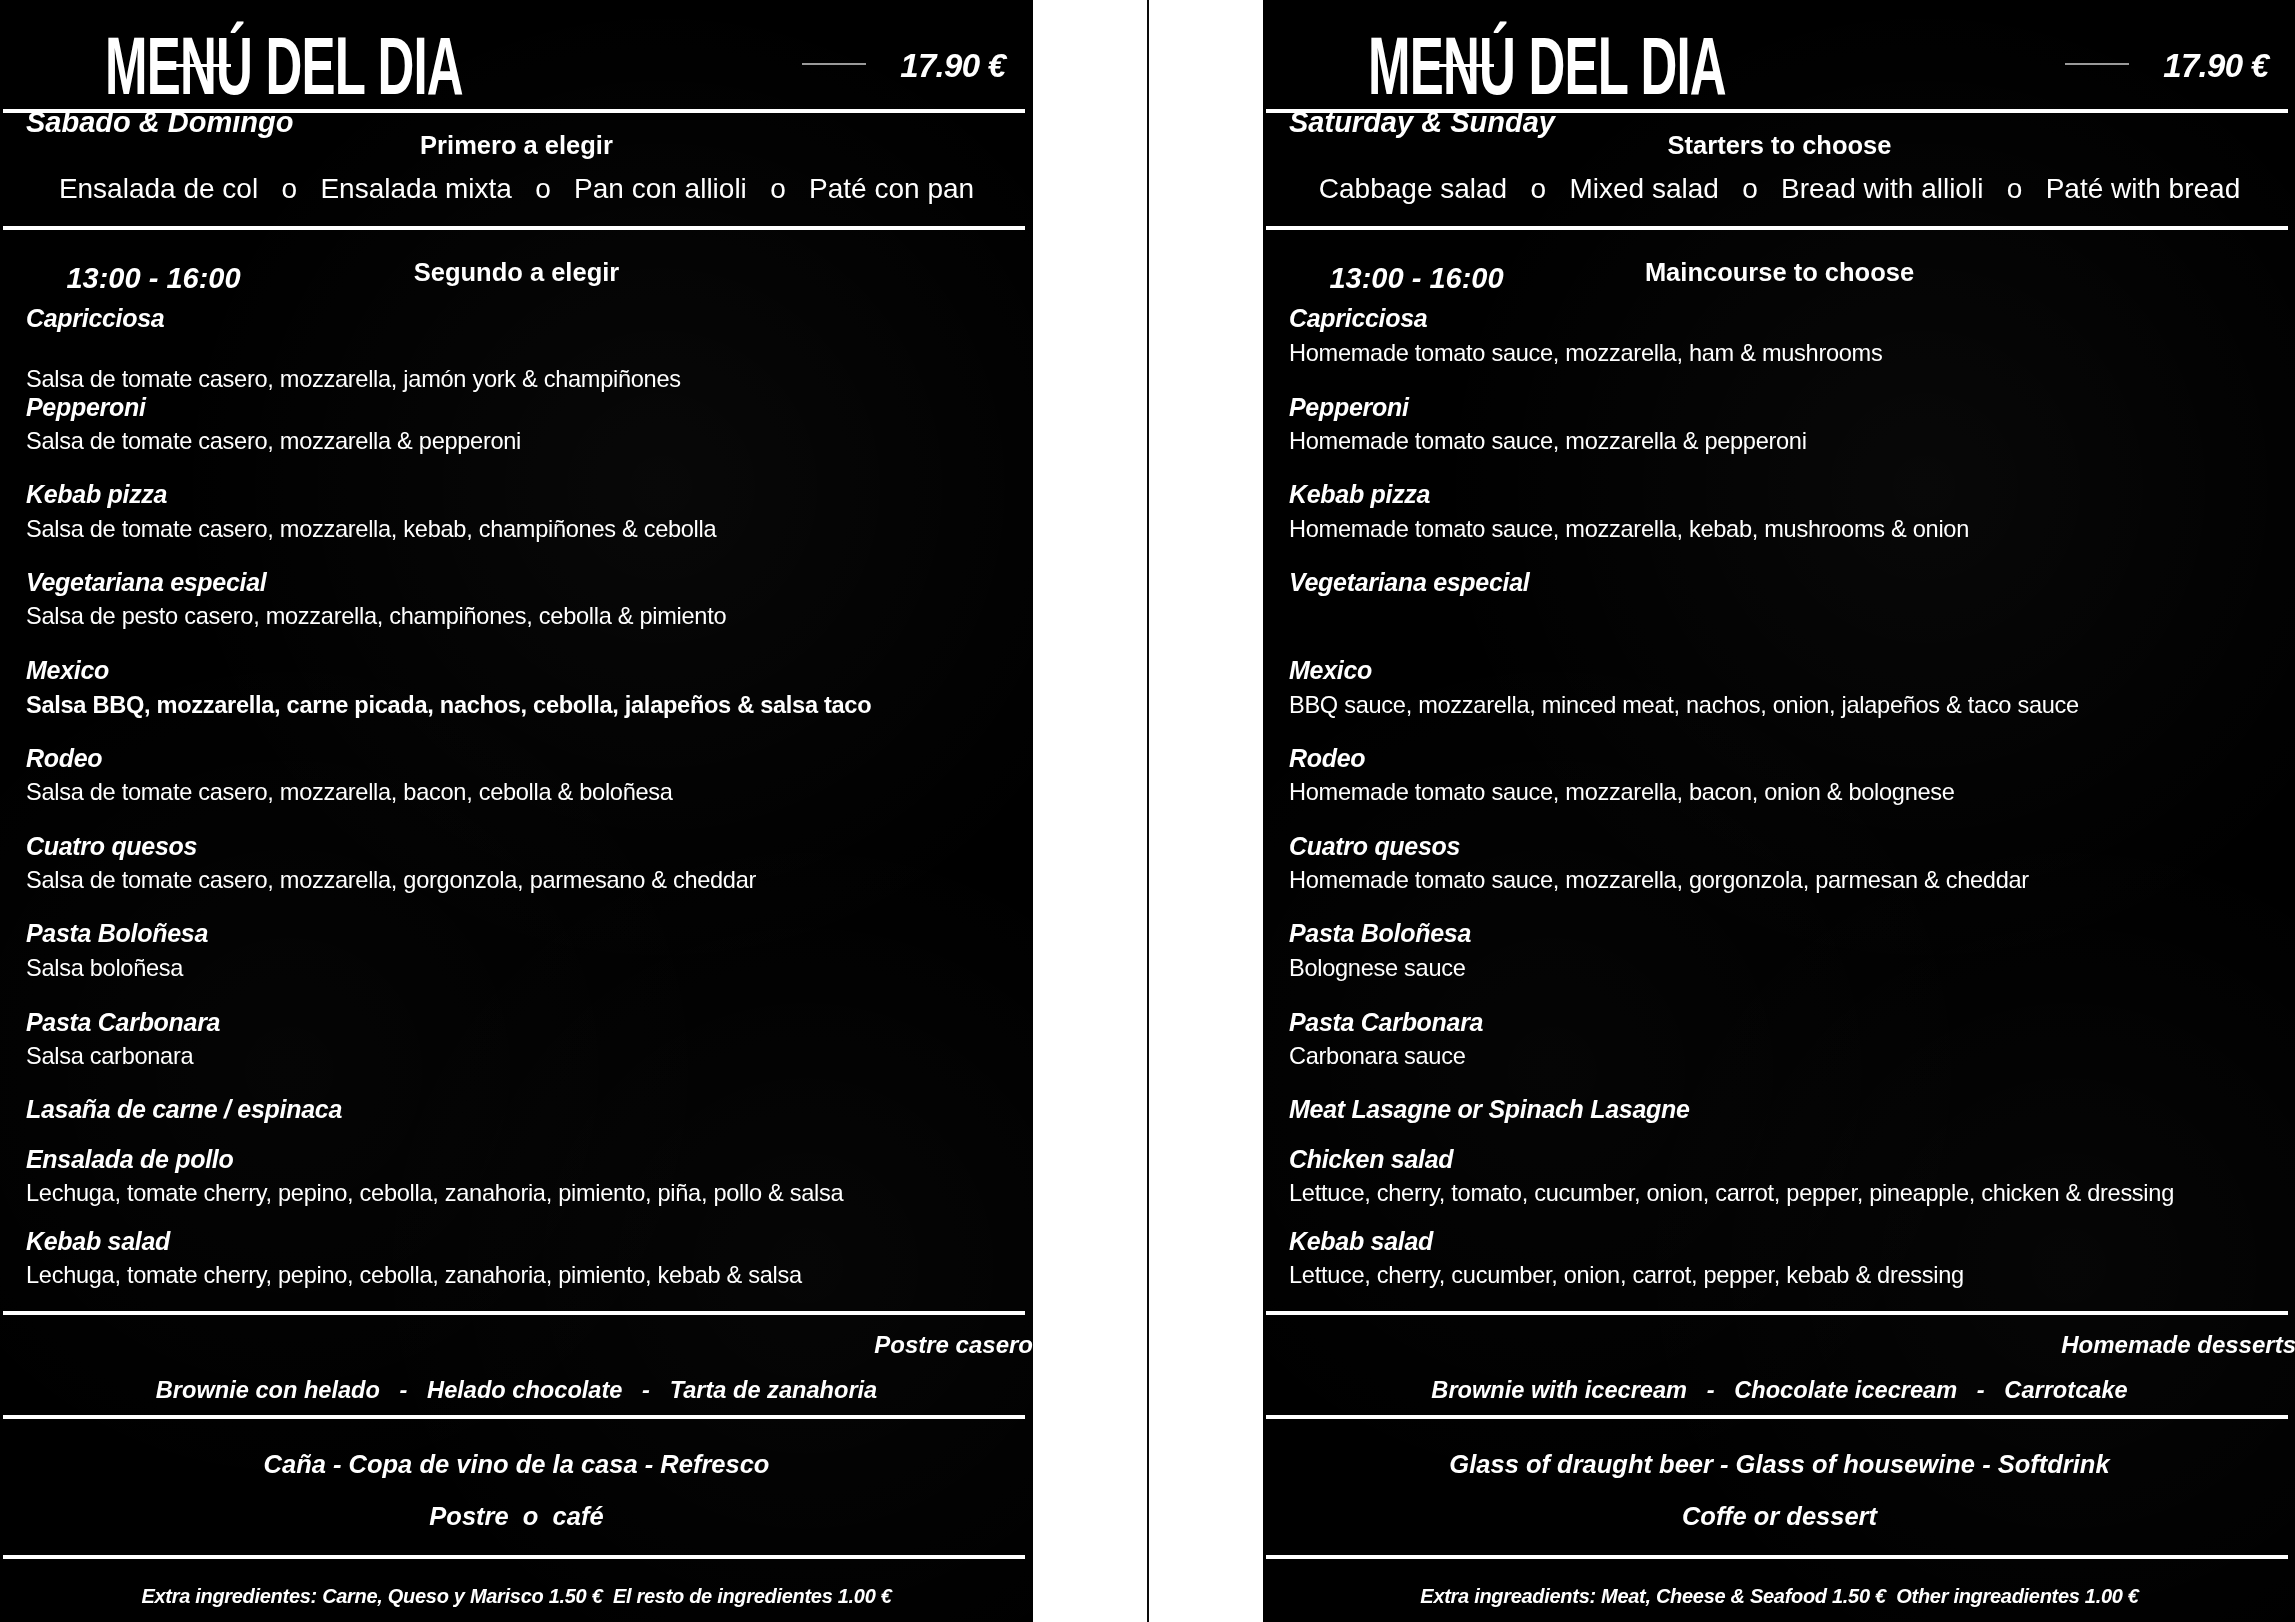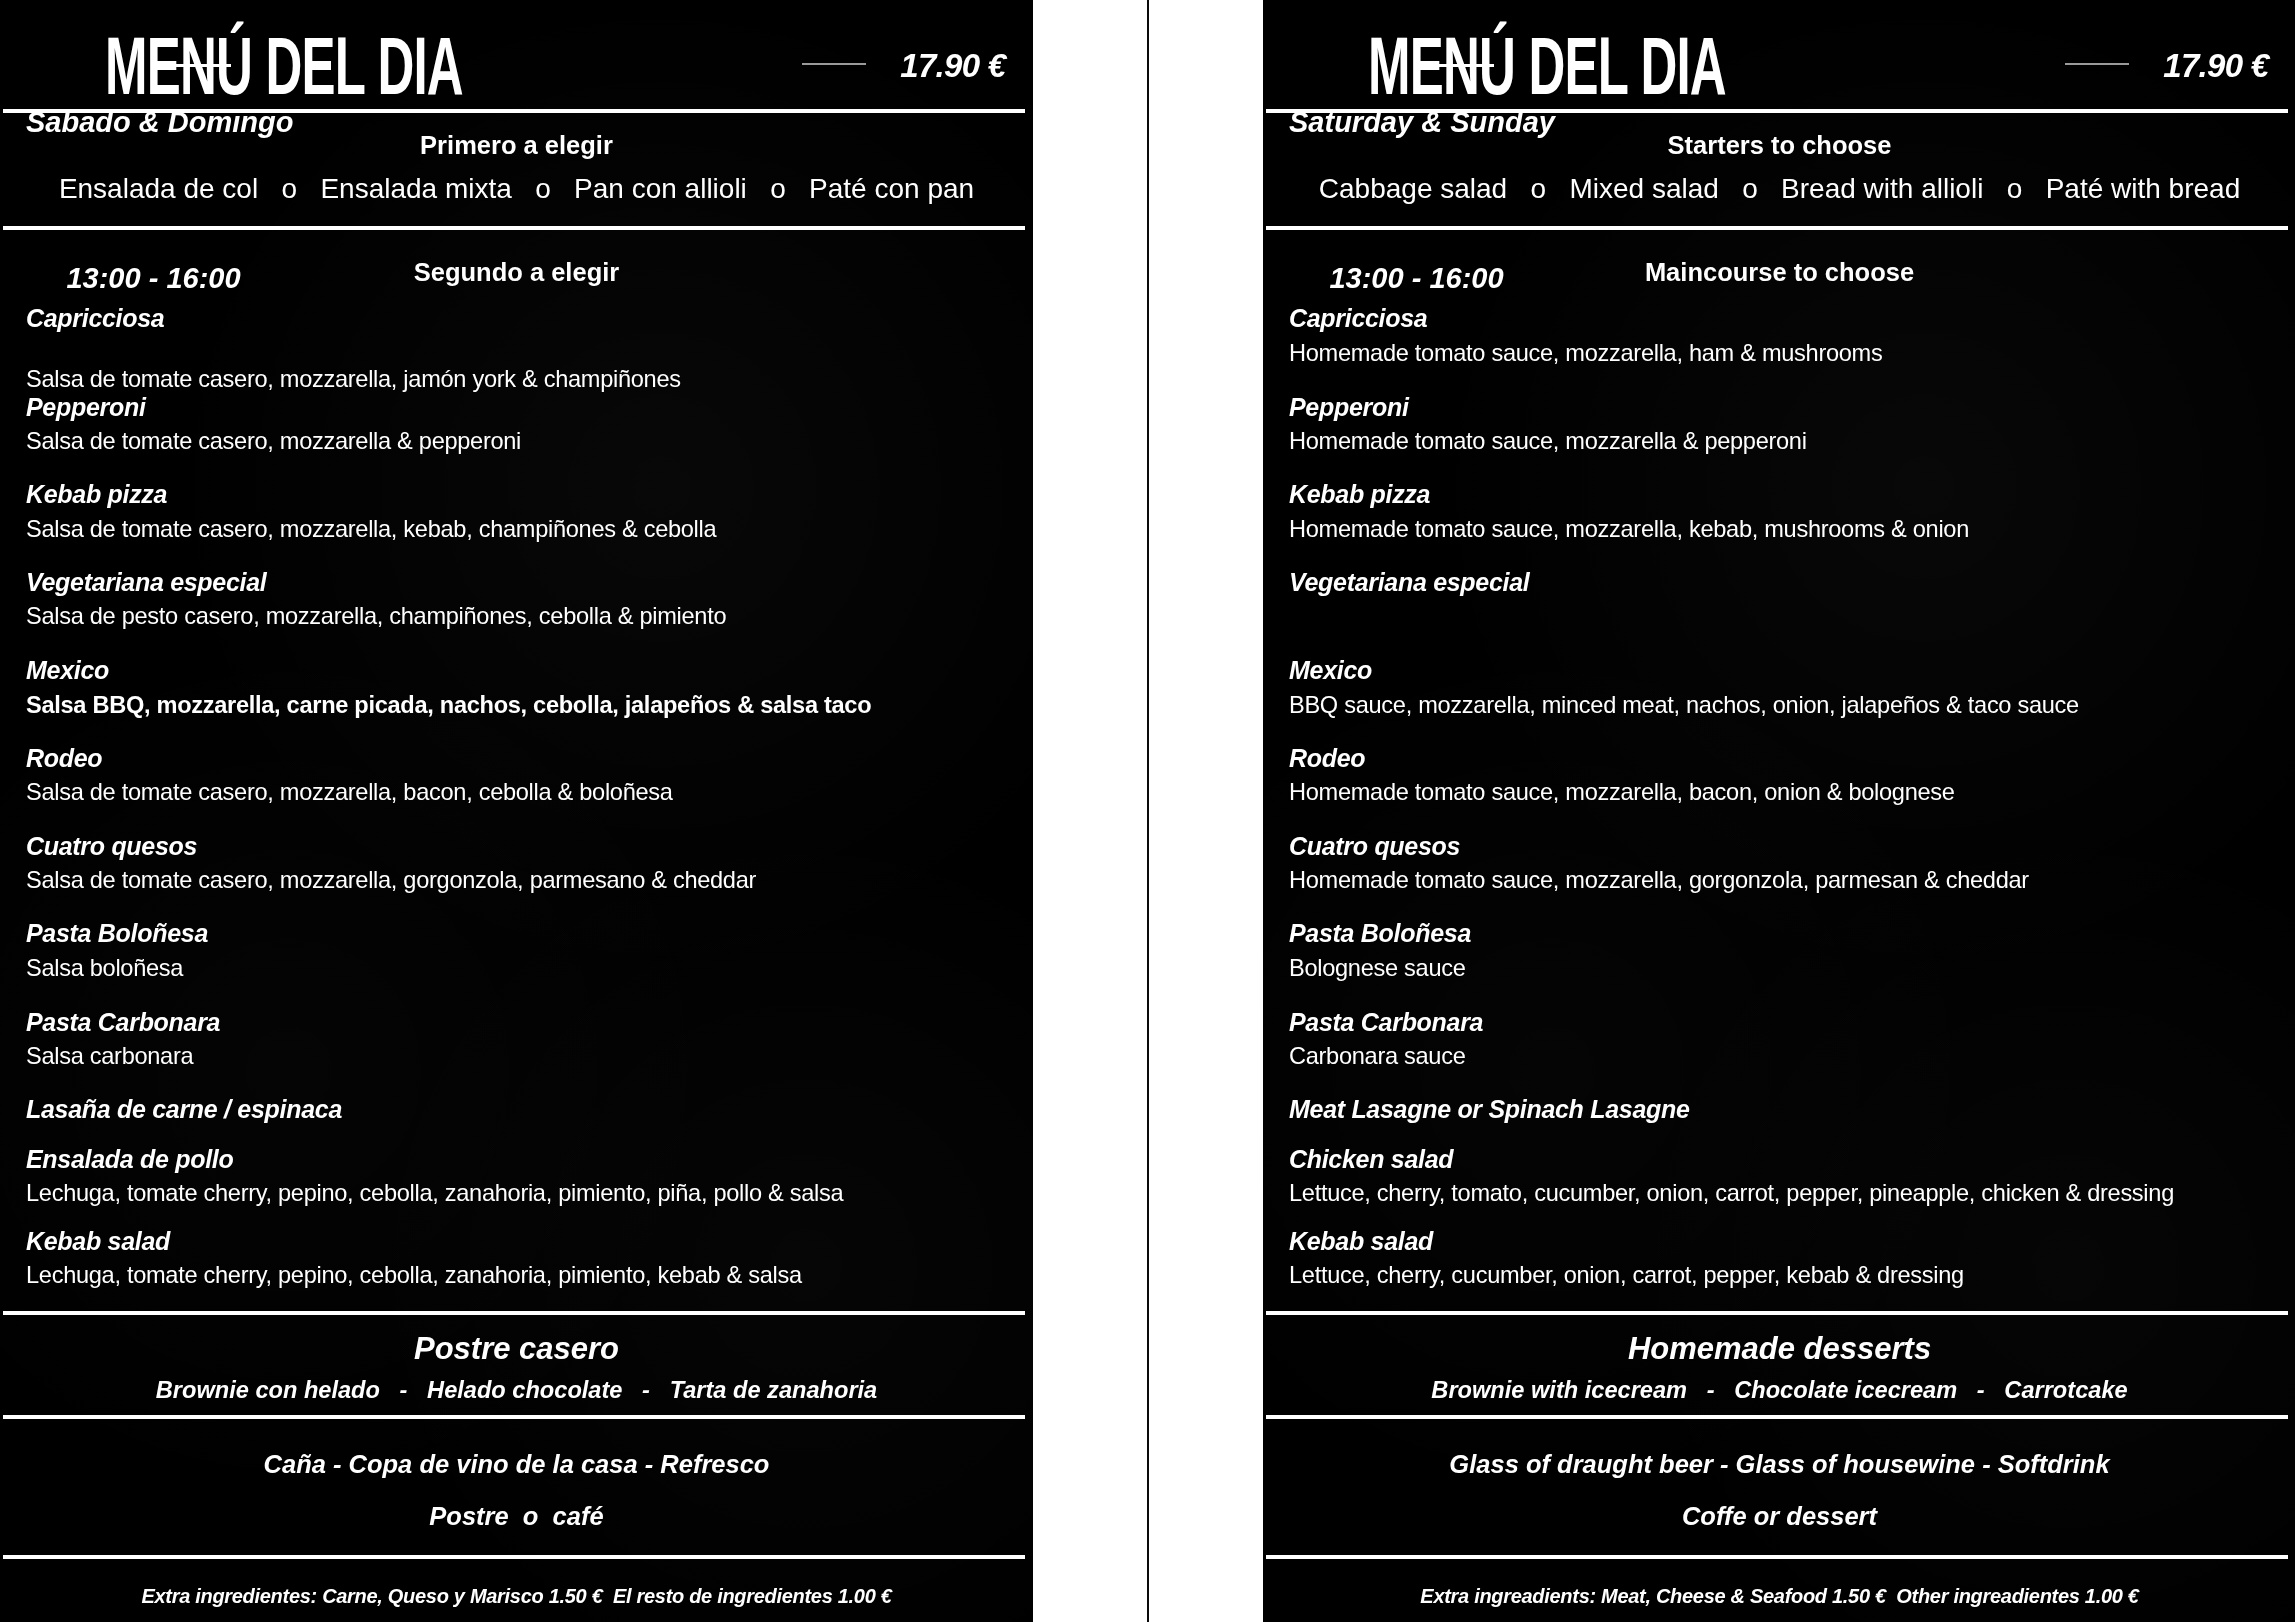--- a/index.html
+++ b/index.html
@@ -33,21 +33,21 @@
   .menu-title{
     display:inline-block;font-weight:bold;font-size:81px;line-height:1.0;
     letter-spacing:-1.3px;transform:scaleX(0.63);transform-origin:50% 50%;white-space:pre;
   }
   .price{position:absolute;top:47px;right:27.5px;font-weight:bold;font-style:italic;font-size:33px;letter-spacing:-0.7px;}
   .price-dash{position:absolute;top:63px;left:802px;width:64px;height:2px;background:var(--dash,#9a9a9a);}
 
   .row{position:absolute;left:0;width:100%;text-align:center;white-space:pre;}
   .section-header{font-weight:bold;font-size:25.5px;}
   .starters-line{font-size:28px;}
-  .desserts-header{font-weight:bold;font-style:italic;font-size:31px;}
+  .desserts-header{font-weight:bold;font-style:italic;font-size:24px;text-align:right;}
   .desserts-line{font-weight:bold;font-style:italic;font-size:23.6px;}
   .drinks-line{font-weight:bold;font-style:italic;font-size:25.5px;}
   .extra-line{font-weight:bold;font-style:italic;font-size:20px;letter-spacing:-0.3px;}
 
   .items-host{position:absolute;inset:0;}
   .item-name{position:absolute;left:26px;font-weight:bold;font-style:italic;font-size:25px;letter-spacing:-0.3px;white-space:nowrap;}
   .item-desc{position:absolute;left:26px;font-size:23.6px;letter-spacing:-0.3px;white-space:nowrap;}
 </style>
 </head>
 <body>

